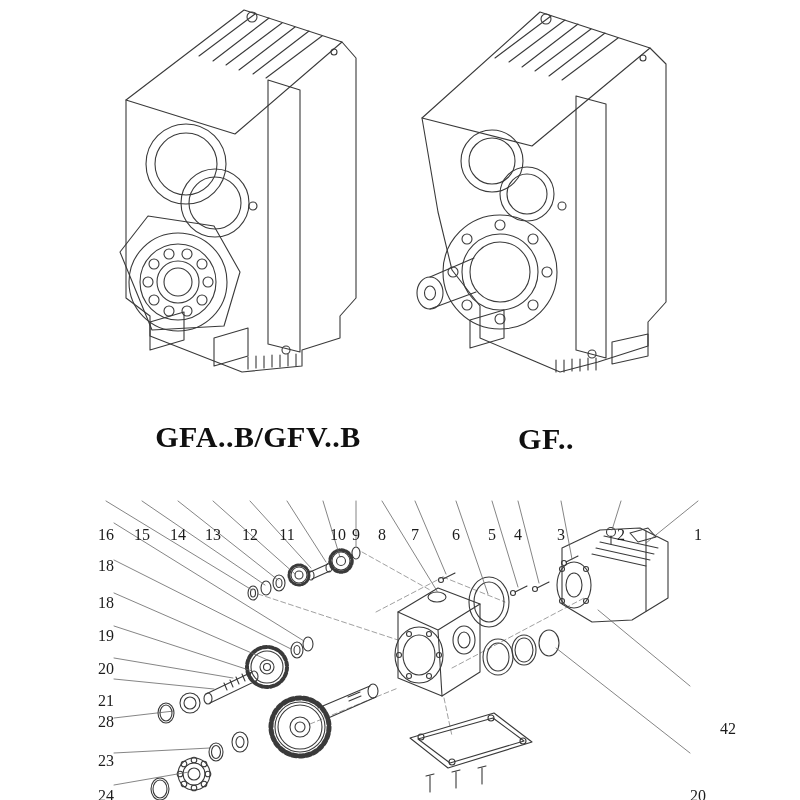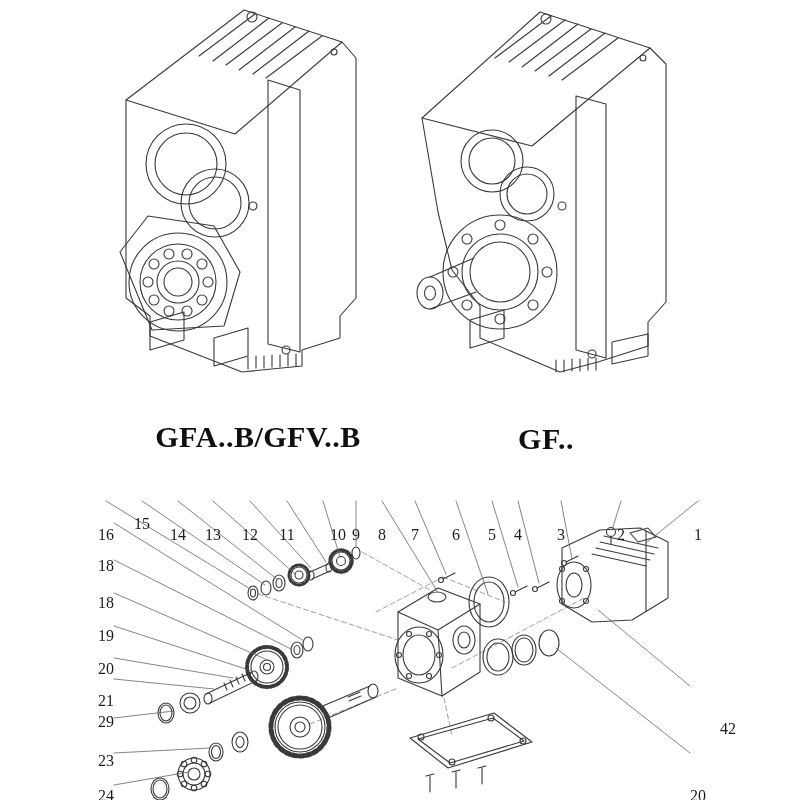--- a/index.html
+++ b/index.html
@@ -229,41 +229,41 @@
              M114,785 L189,772 M690,686 L598,610 M690,753 L556,648"></path>
   </g>
 </svg>
 
 <div class="overlay">
 
   <div class="fig-label" style="left:258px;top:437px">GFA..B/GFV..B</div>
   <div class="fig-label" style="left:546px;top:439px">GF..</div>
 
   <span class="callout" style="left:106px;top:492px">16</span>
-  <span class="callout" style="left:142px;top:481px">15</span>
+  <span class="callout" style="left:142px;top:492px">15</span>
   <span class="callout" style="left:178px;top:492px">14</span>
   <span class="callout" style="left:213px;top:492px">13</span>
   <span class="callout" style="left:250px;top:492px">12</span>
   <span class="callout" style="left:287px;top:492px">11</span>
   <span class="callout" style="left:338px;top:492px">10</span>
   <span class="callout" style="left:356px;top:492px">9</span>
   <span class="callout" style="left:382px;top:492px">8</span>
   <span class="callout" style="left:415px;top:492px">7</span>
   <span class="callout" style="left:456px;top:492px">6</span>
   <span class="callout" style="left:492px;top:492px">5</span>
   <span class="callout" style="left:518px;top:492px">4</span>
   <span class="callout" style="left:561px;top:492px">3</span>
   <span class="callout" style="left:621px;top:492px">2</span>
   <span class="callout" style="left:698px;top:492px">1</span>
 
   <span class="callout" style="left:106px;top:523px">18</span>
   <span class="callout" style="left:106px;top:560px">18</span>
   <span class="callout" style="left:106px;top:593px">19</span>
   <span class="callout" style="left:106px;top:626px">20</span>
   <span class="callout" style="left:106px;top:658px">21</span>
-  <span class="callout" style="left:106px;top:679px">29</span>
+  <span class="callout" style="left:106px;top:679px">28</span>
   <span class="callout" style="left:106px;top:718px">23</span>
   <span class="callout" style="left:106px;top:753px">24</span>
   <span class="callout" style="left:106px;top:796px">25</span>
 
   <span class="callout" style="left:728px;top:686px">42</span>
   <span class="callout" style="left:698px;top:753px">20</span>
 </div>
 
 </body></html>

